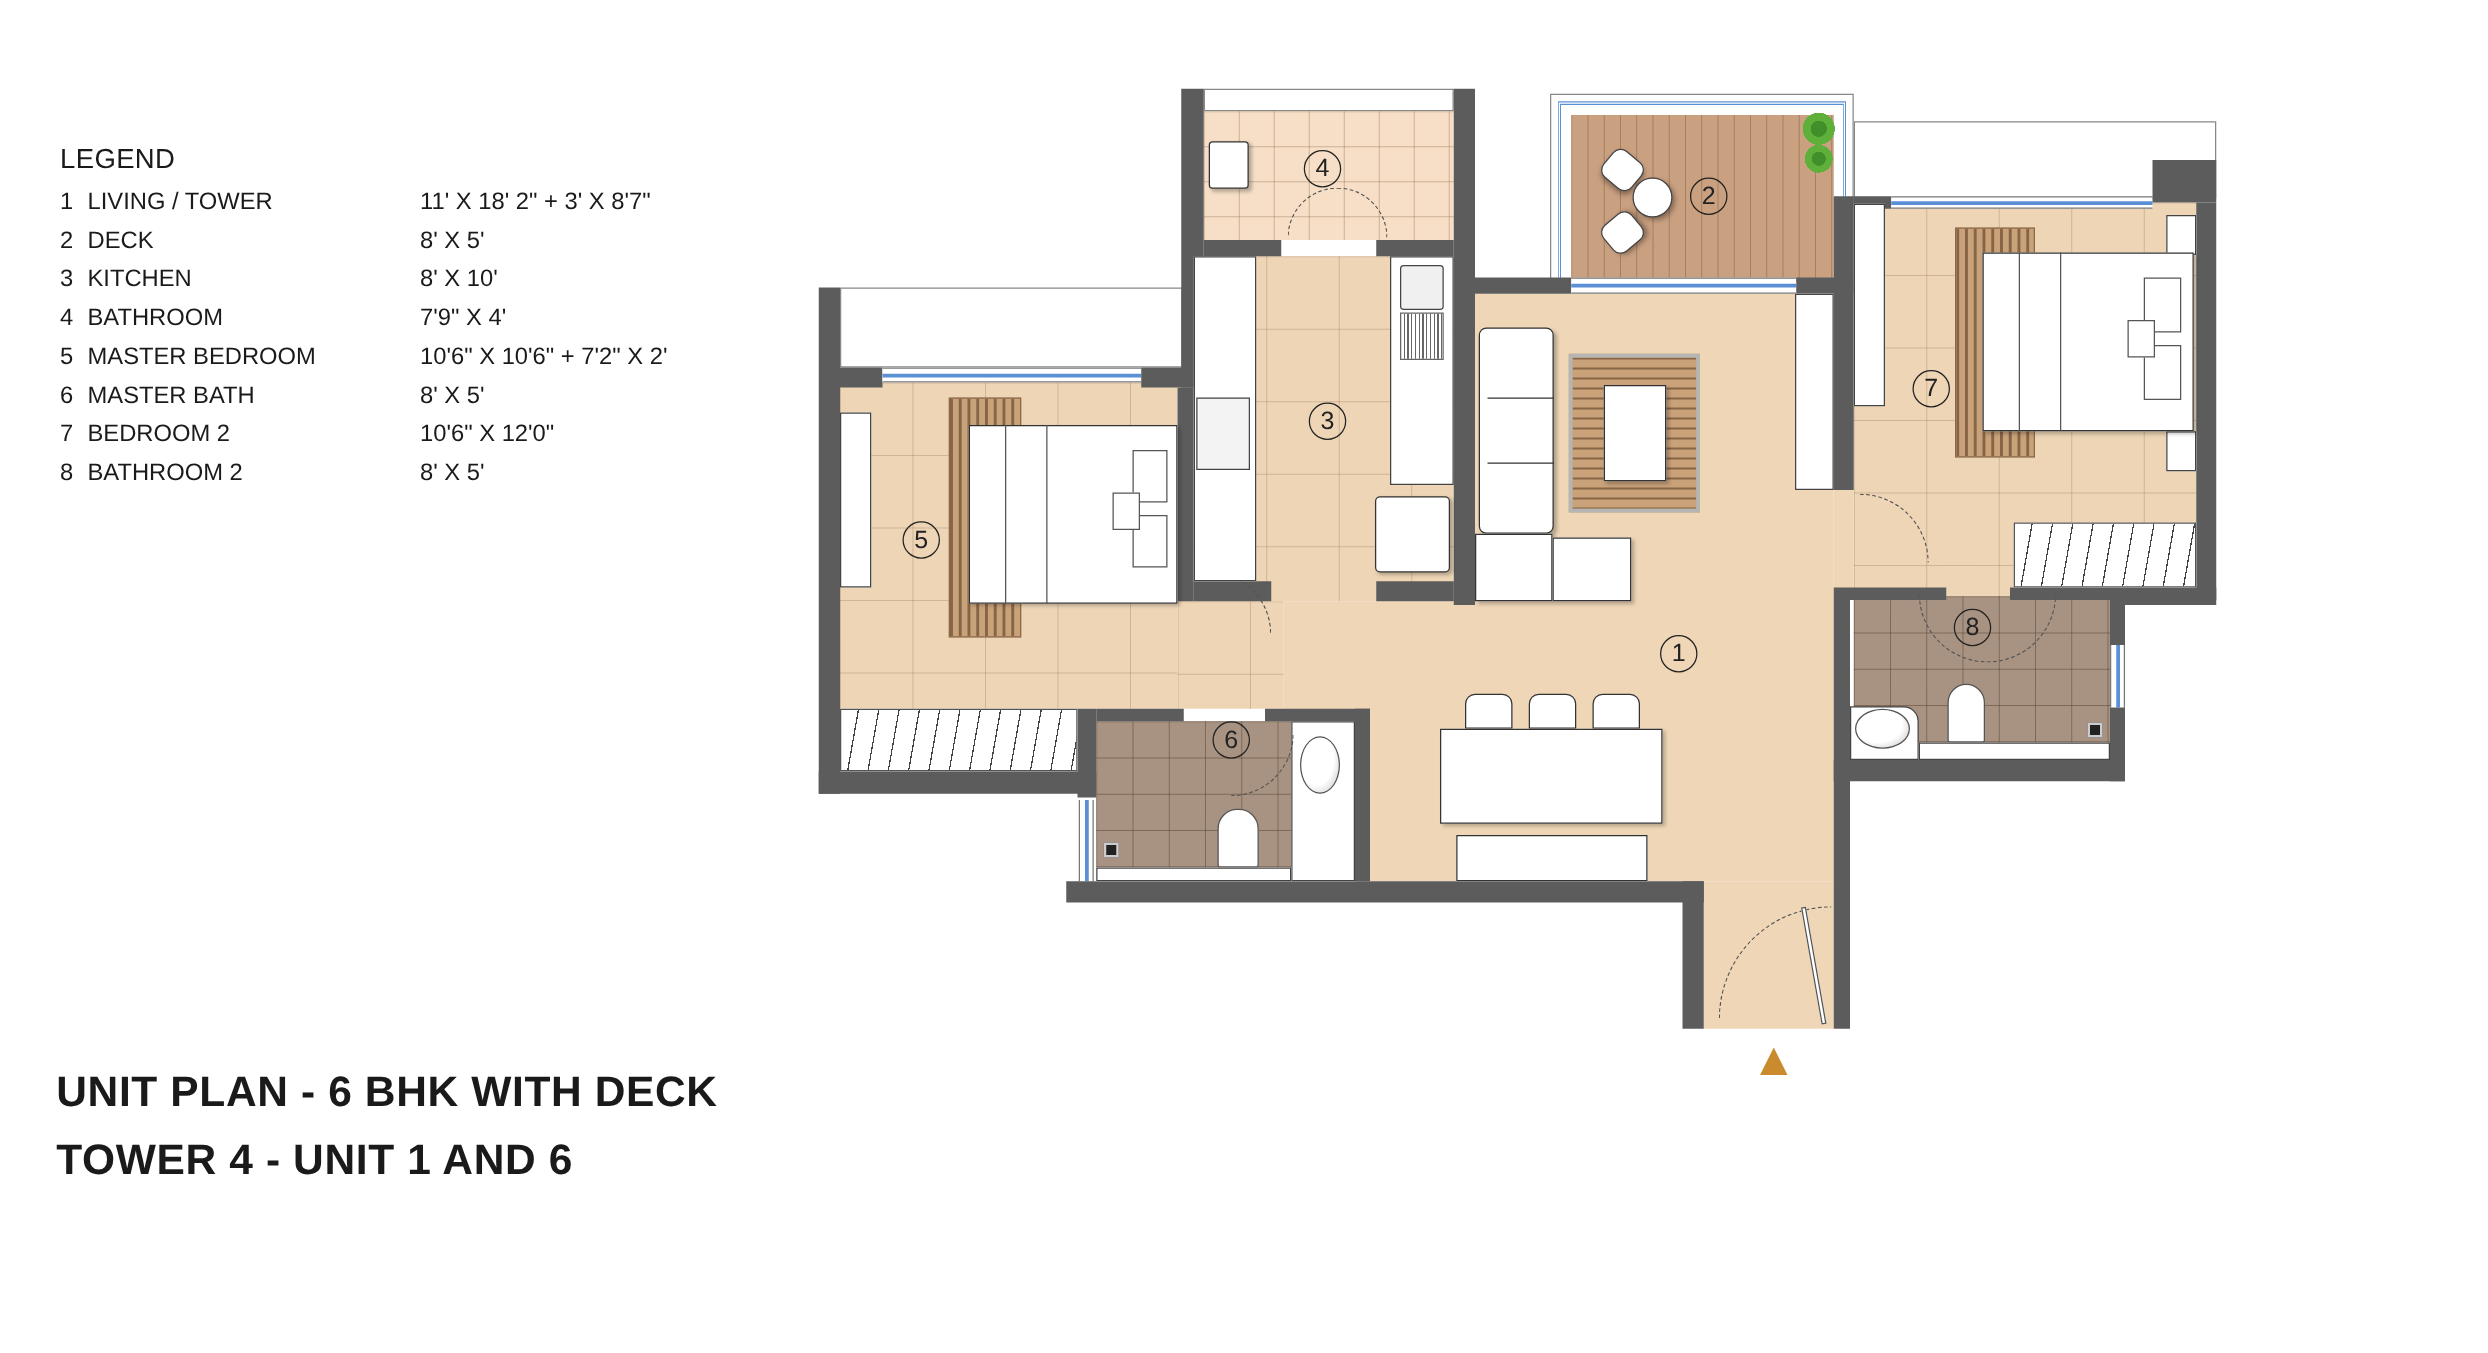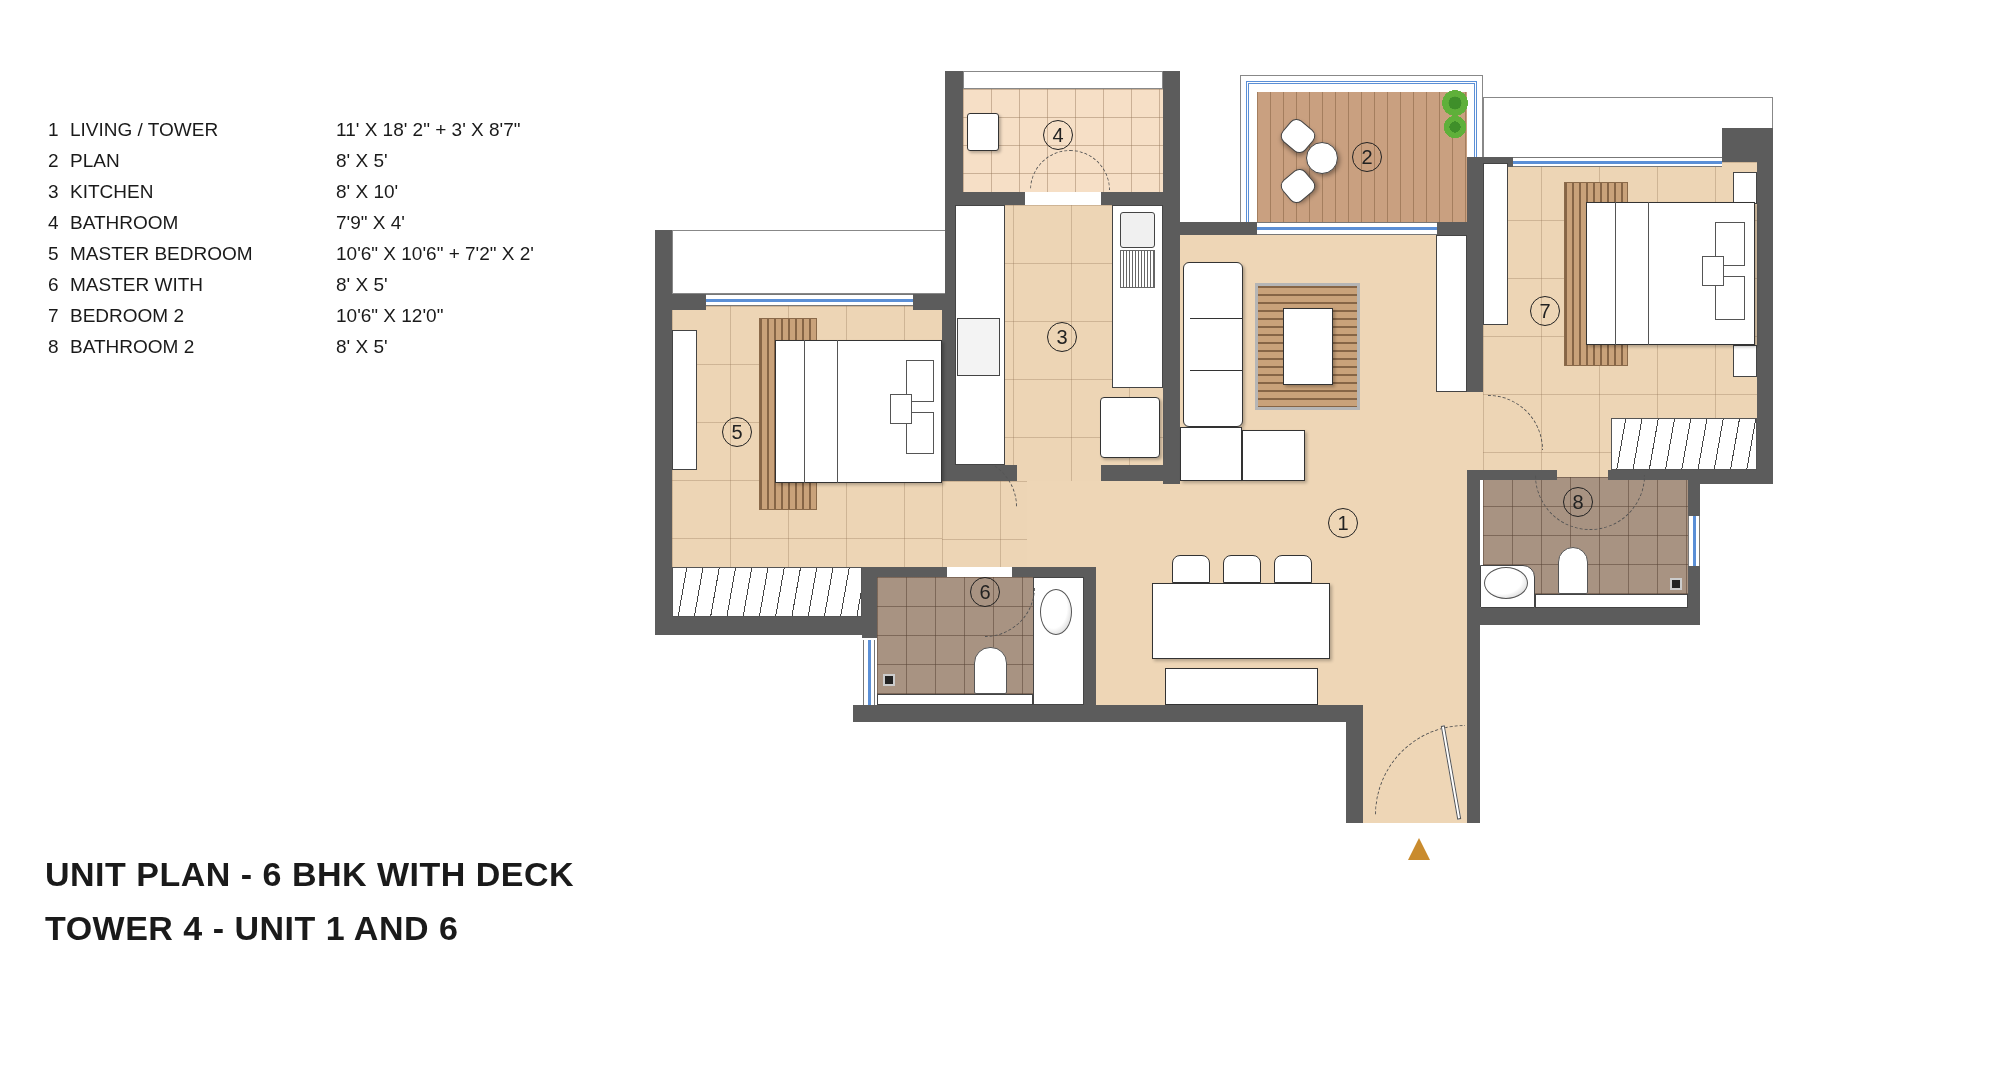--- a/index.html
+++ b/index.html
@@ -62,48 +62,49 @@
   .chair-round { background:#fff; border:1.5px solid #444; border-radius:50%; box-shadow:2px 2px 4px rgba(0,0,0,0.35); }
   .chair-sq { background:#fff; border:1.5px solid #444; border-radius:8px; box-shadow:2px 2px 4px rgba(0,0,0,0.35); }
   .stool { background:#fff; border:1.5px solid #333; border-radius:8px 8px 0 0; }
   .sink { background:radial-gradient(ellipse at 40% 40%, #fff 55%, #bbb 100%); border:1.5px solid #555; border-radius:50%; }
   .wc { background:#fff; border:1.5px solid #555; border-radius:16px 16px 2px 2px; }
 </style>
 </head>
 <body>
 
 <div class="legend">
+  <div class="legend-title">LEGEND</div>
   <div class="legend-row">
     <span class="legend-num">1</span>
     <span class="legend-name">LIVING / TOWER</span>
     <span class="legend-dim">11' X 18' 2" + 3' X 8'7"</span>
   </div>
   <div class="legend-row">
     <span class="legend-num">2</span>
-    <span class="legend-name">PLAN</span>
+    <span class="legend-name">DECK</span>
     <span class="legend-dim">8' X 5'</span>
   </div>
   <div class="legend-row">
     <span class="legend-num">3</span>
     <span class="legend-name">KITCHEN</span>
     <span class="legend-dim">8' X 10'</span>
   </div>
   <div class="legend-row">
     <span class="legend-num">4</span>
     <span class="legend-name">BATHROOM</span>
     <span class="legend-dim">7'9" X 4'</span>
   </div>
   <div class="legend-row">
     <span class="legend-num">5</span>
     <span class="legend-name">MASTER BEDROOM</span>
     <span class="legend-dim">10'6" X 10'6" + 7'2" X 2'</span>
   </div>
   <div class="legend-row">
     <span class="legend-num">6</span>
-    <span class="legend-name">MASTER WITH</span>
+    <span class="legend-name">MASTER BATH</span>
     <span class="legend-dim">8' X 5'</span>
   </div>
   <div class="legend-row">
     <span class="legend-num">7</span>
     <span class="legend-name">BEDROOM 2</span>
     <span class="legend-dim">10'6" X 12'0"</span>
   </div>
   <div class="legend-row">
     <span class="legend-num">8</span>
     <span class="legend-name">BATHROOM 2</span>

